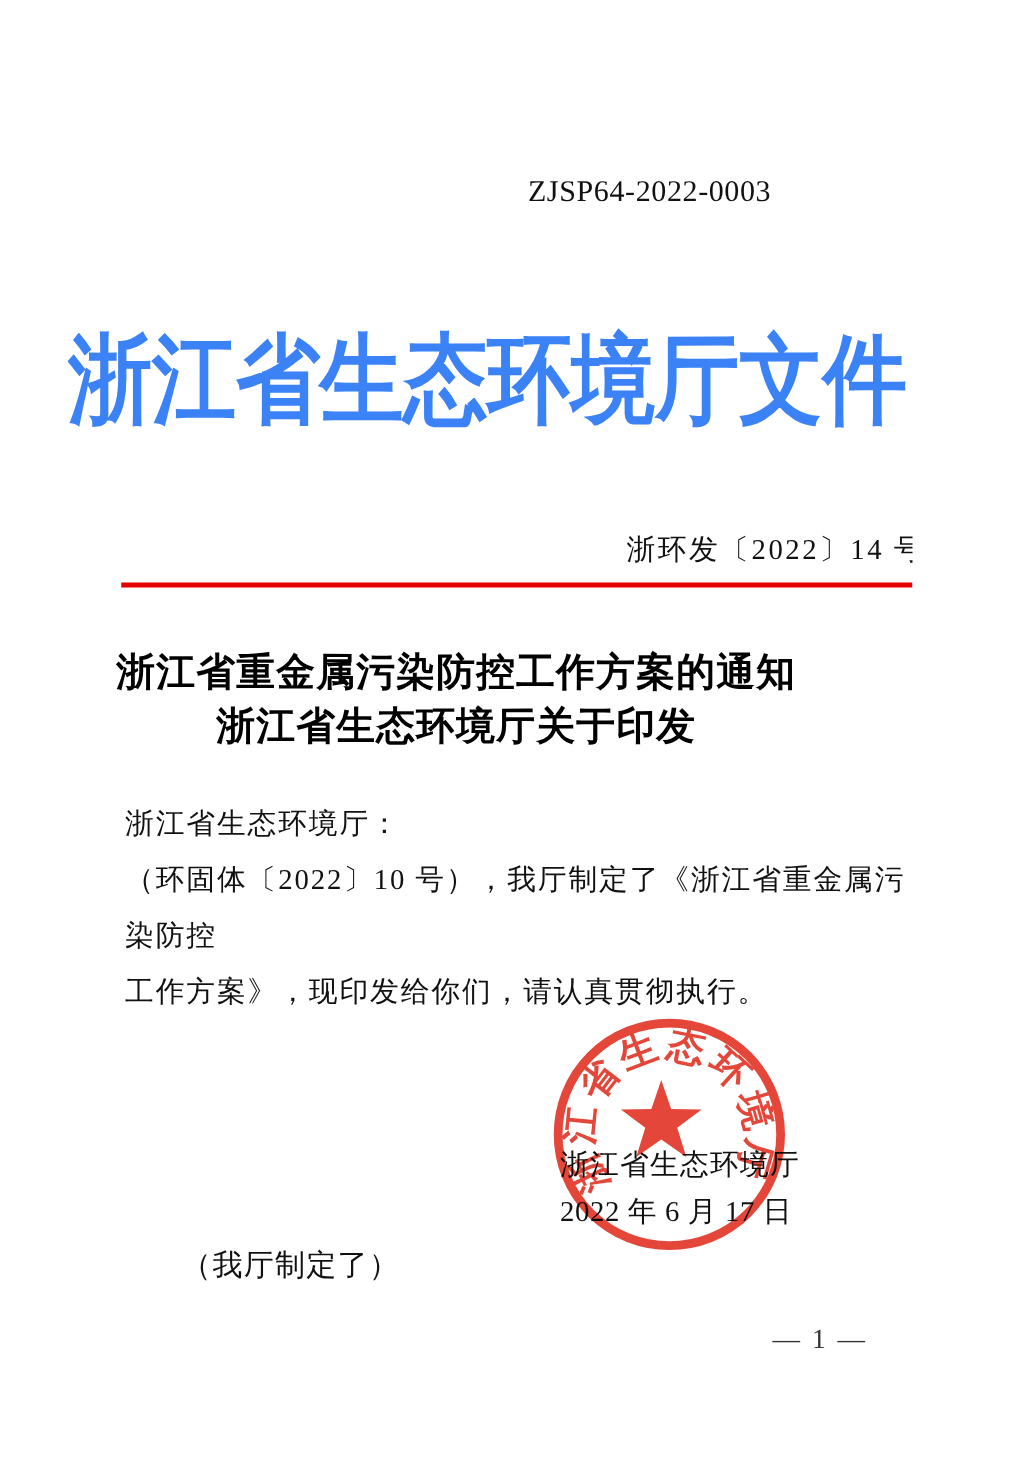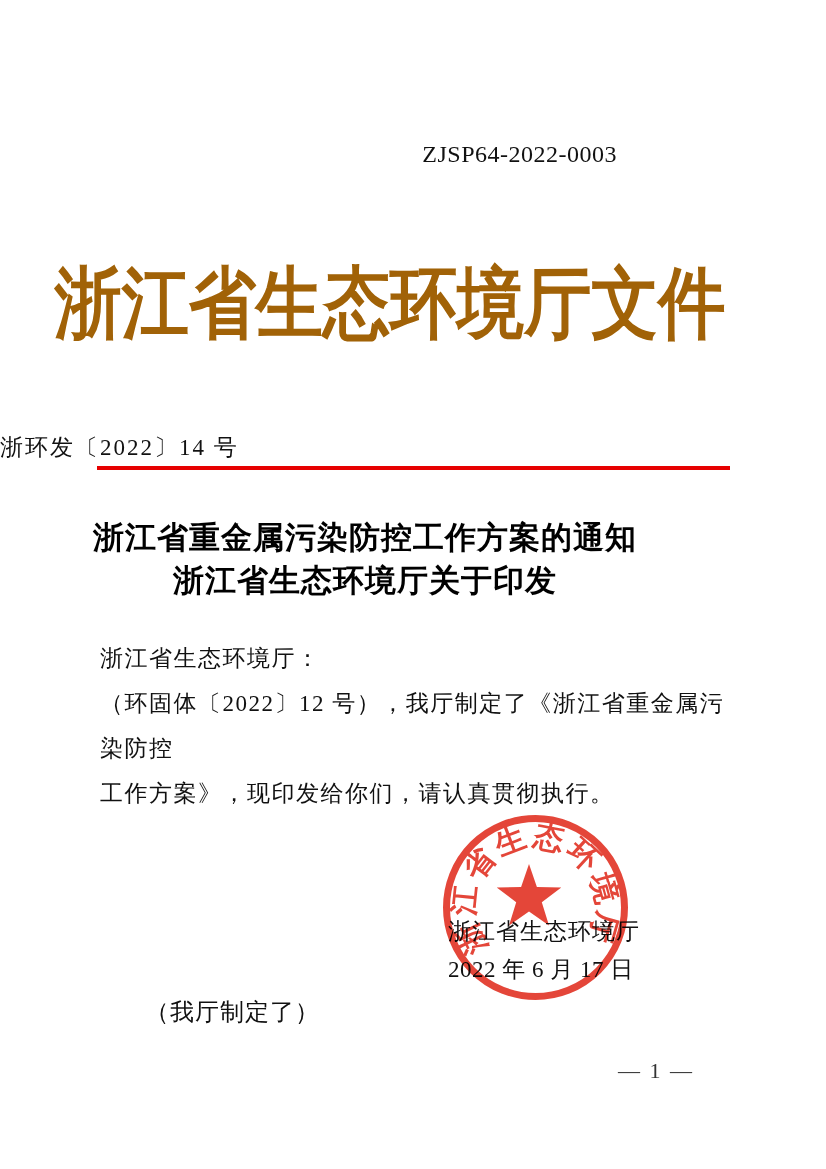--- a/index.html
+++ b/index.html
@@ -22,38 +22,37 @@
   }
   .header-title {
     position: absolute;
     top: 258px;
     left: 0;
     width: 100%;
     text-align: center;
     font-size: 78px;
     line-height: 92px;
     font-weight: bold;
-    color: #a16207;
+    color: #3b82f6;
     white-space: nowrap;
   }
   .header-title .squeeze {
     display: inline-block;
     transform: scaleX(0.86);
     transform-origin: 50% 50%;
   }
   .doc-number {
     position: absolute;
     top: 424px;
-    left: 0;
+    left: 10px;
     width: 100%;
-    text-align: left;
+    text-align: right;
     font-size: 23px;
     letter-spacing: 2px;
     color: #111;
-    margin-top: 8px;
   }
   .red-rule {
     position: absolute;
     top: 466px;
     left: 97px;
     width: 633px;
     height: 4px;
     background: #e60000;
   }
   .doc-title {
@@ -139,21 +138,21 @@
 
   <div class="red-rule"></div>
 
   <div class="doc-title">
     <div>浙江省重金属污染防控工作方案的通知</div>
     <div>浙江省生态环境厅关于印发</div>
   </div>
 
   <div class="body-text">
     <div>浙江省生态环境厅：</div>
-    <div>（环固体〔2022〕12 号），我厅制定了《浙江省重金属污染防控</div>
+    <div>（环固体〔2022〕10 号），我厅制定了《浙江省重金属污染防控</div>
     <div>工作方案》，现印发给你们，请认真贯彻执行。</div>
   </div>
 
   <div class="sign-block">
     <div>浙江省生态环境厅</div>
     <div class="sign-date">2022 年 6 月 17 日</div>
   </div>
 
   <svg class="seal" viewBox="0 0 200 200" aria-hidden="true">
     <defs>

